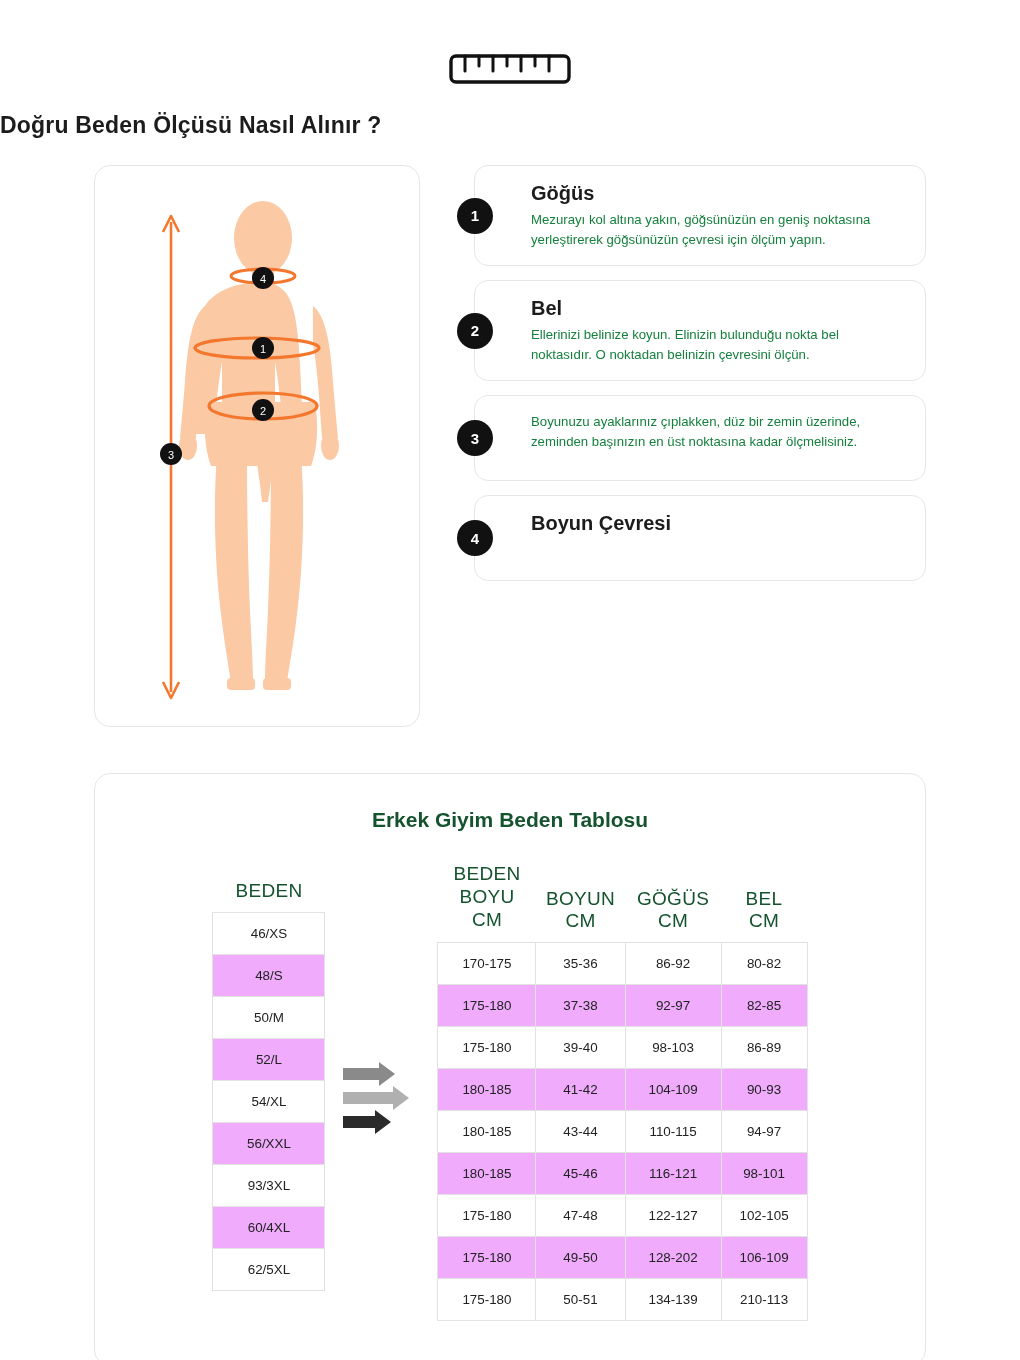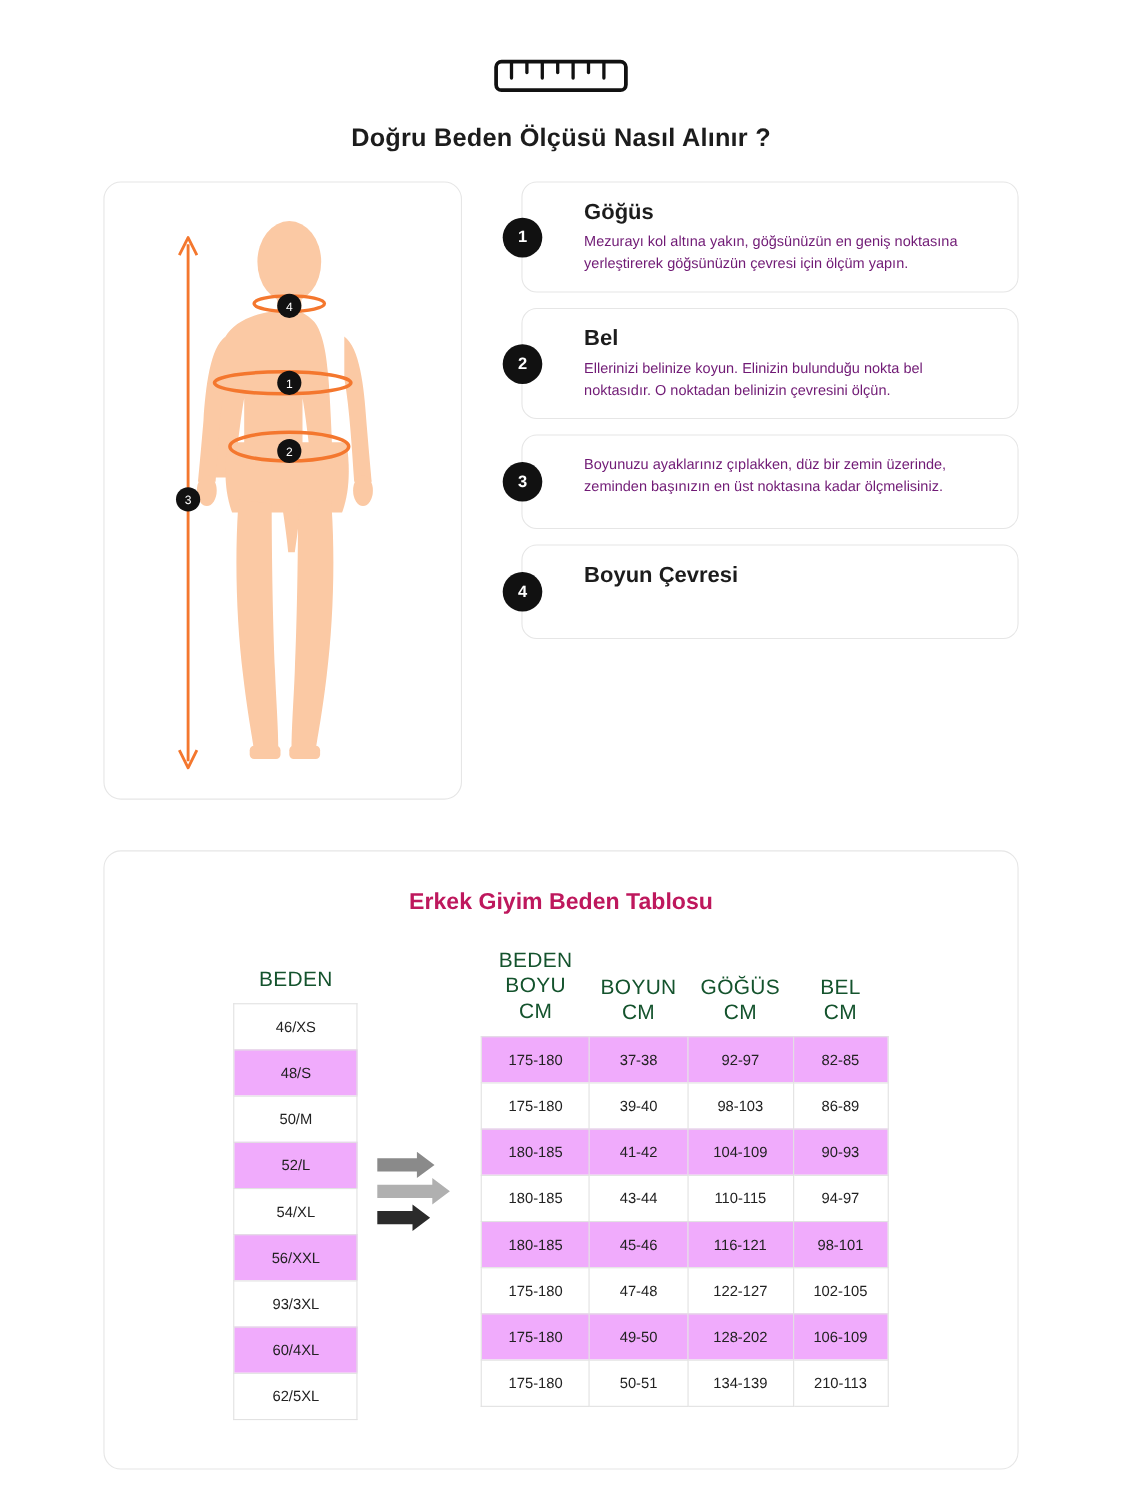--- a/index.html
+++ b/index.html
@@ -24,21 +24,20 @@
     width: 100%;
     display: flex;
     justify-content: center;
     margin-top: 46px;
   }
   .ruler {
     width: 124px;
     height: 40px;
   }
   .main-title {
-    text-align: center;
     font-size: 23px;
     font-weight: bold;
     color: #1c1c1c;
     margin-top: 26px;
     letter-spacing: .2px;
   }
 
   
   .top-section {
     display: flex;
@@ -90,36 +89,36 @@
   }
   .step-title {
     font-size: 20px;
     font-weight: bold;
     color: #1c1c1c;
     margin-bottom: 5px;
   }
   .step-desc {
     font-size: 13.2px;
     line-height: 1.48;
-    color: #701a75;
+    color: #15803d;
   }
 
   
   .table-card {
     margin: 46px 94px 0 94px;
     border: 1px solid #e6e6e6;
     border-radius: 16px;
     background: #fff;
     padding: 34px 20px 44px 20px;
   }
   .table-title {
     text-align: center;
     font-size: 21px;
     font-weight: bold;
-    color: #be185d;
+    color: #14532d;
     margin-bottom: 30px;
   }
   .table-layout {
     display: flex;
     justify-content: center;
     align-items: flex-start;
   }
   table {
     border-collapse: collapse;
   }
@@ -348,20 +347,26 @@
       <table class="meas-table">
         <thead>
           <tr>
             <th class="hdr-two-line">BEDEN BOYU CM</th>
             <th>BOYUN CM</th>
             <th>GÖĞÜS CM</th>
             <th>BEL CM</th>
           </tr>
         </thead>
         <tbody>
+          <tr>
+            <td class="w1">170-175</td>
+            <td class="w2">35-36</td>
+            <td class="w3">86-92</td>
+            <td class="w4">80-82</td>
+          </tr>
           <tr class="alt">
             <td class="w1">175-180</td>
             <td class="w2">37-38</td>
             <td class="w3">92-97</td>
             <td class="w4">82-85</td>
           </tr>
           <tr>
             <td class="w1">175-180</td>
             <td class="w2">39-40</td>
             <td class="w3">98-103</td>

